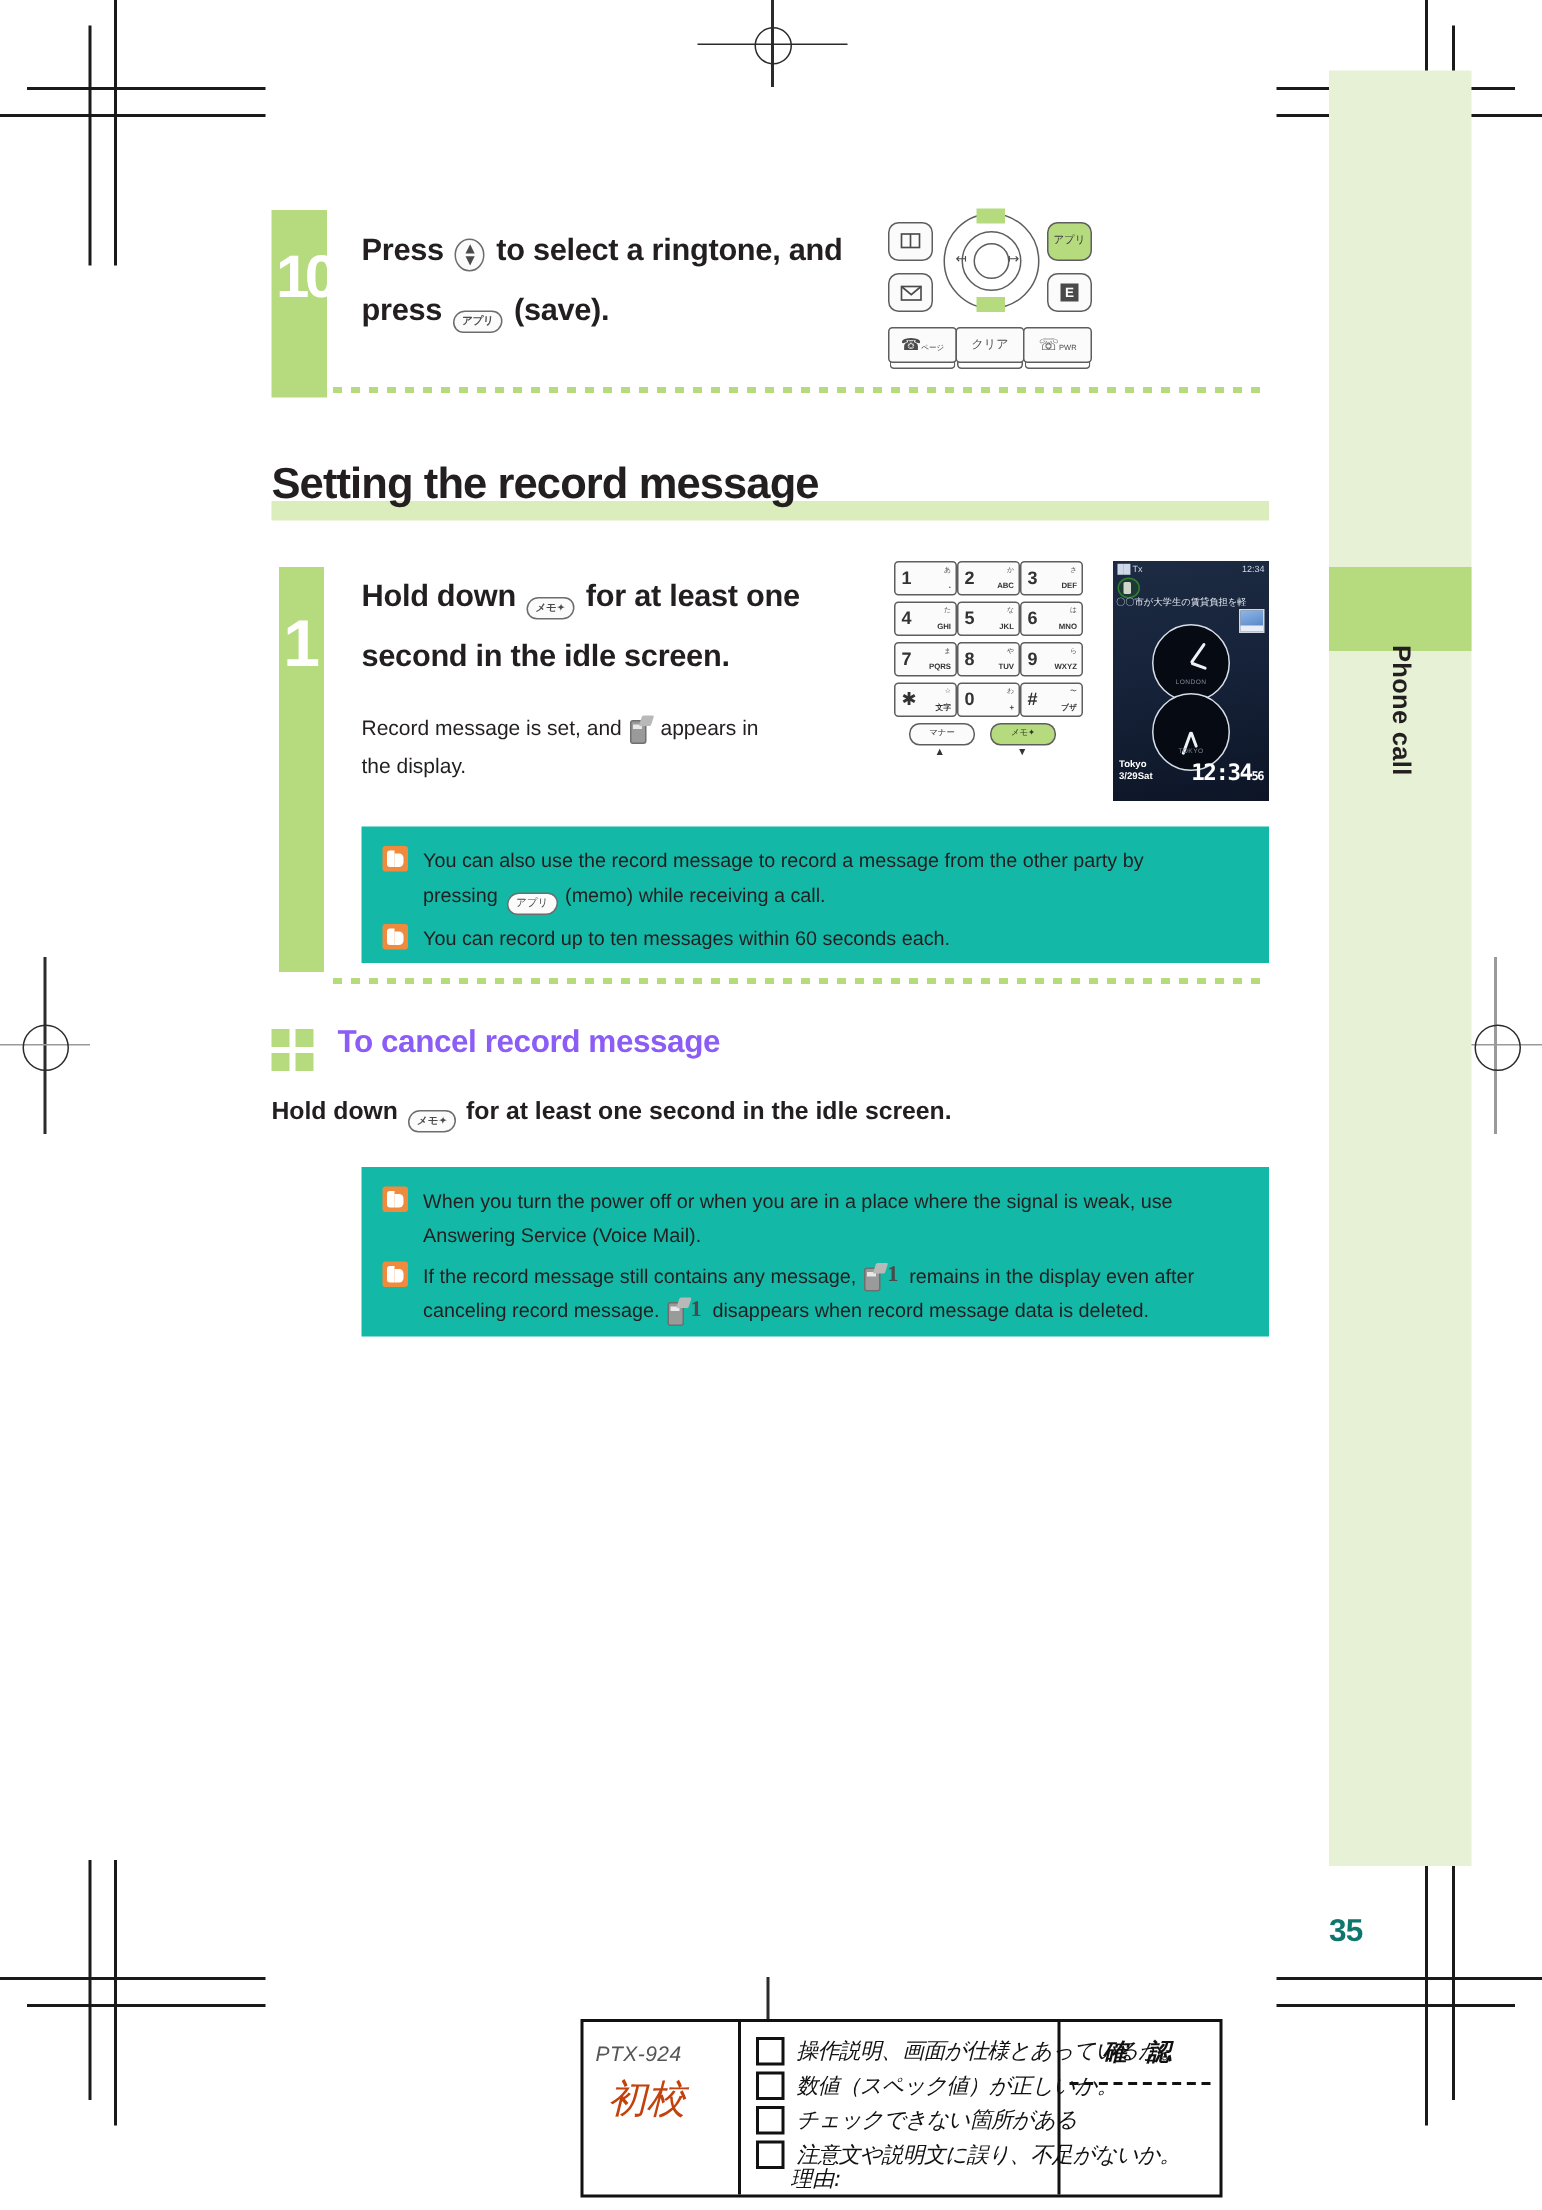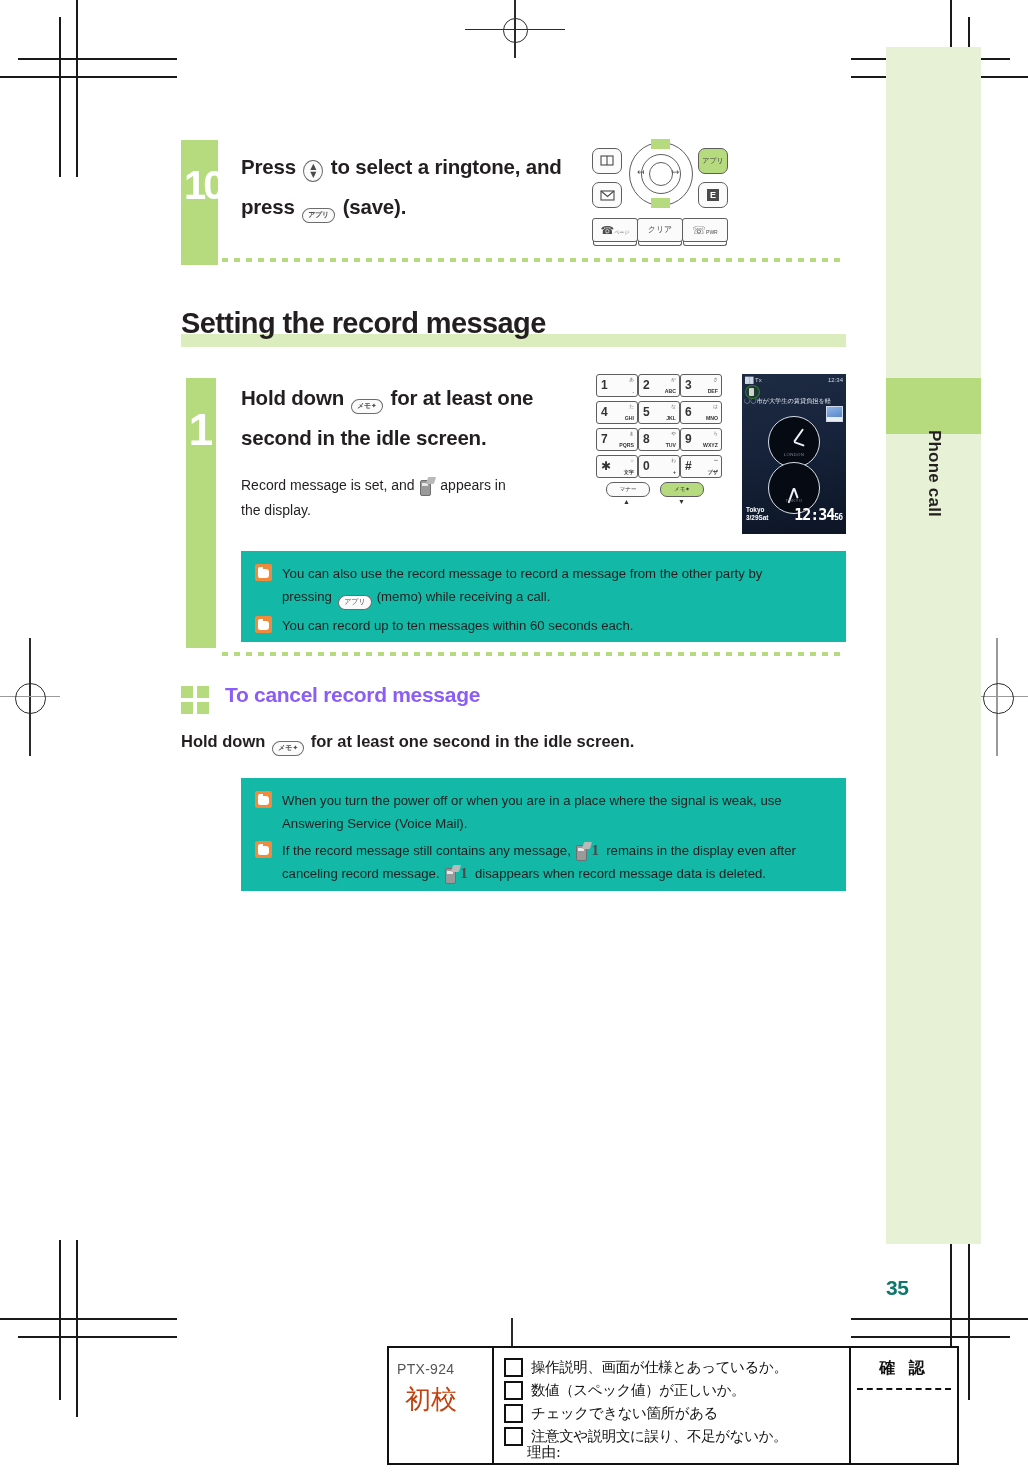--- a/index.html
+++ b/index.html
@@ -233,22 +233,22 @@
   #disp-art .wpicon{
     position:absolute;right:3px;top:32px;width:15px;height:14px;
     background:linear-gradient(160deg,#8fb6e8,#4b7cc0);border:1px solid #cfd8e6;
   }
   #disp-art .wpicon:after{
     content:"";position:absolute;left:0;right:0;bottom:0;height:4px;background:#e9eef6;
   }
 
   
   #proof{
-    position:absolute;left:387px;top:1346px;width:572px;height:119px;
-    border:2.2px solid #111;box-sizing:border-box;background:#fff;
+    position:absolute;left:387px;top:1346px;width:428px;height:119px;
+    border:2.2px solid #111;box-sizing:border-box;background:#fff;font-style:italic;
   }
   #proof .col-a{position:absolute;left:0;top:0;width:105px;height:100%;
     border-right:2.2px solid #111;box-sizing:border-box;}
   #proof .col-b{position:absolute;left:105px;top:0;right:106px;height:100%;
     border-right:2.2px solid #111;box-sizing:border-box;}
   #proof .col-c{position:absolute;right:0;top:0;width:106px;height:100%;}
   #proof .ptx{position:absolute;left:8px;top:13px;font-size:14px;color:#555;
     font-family:"Liberation Sans",sans-serif;letter-spacing:.3px;}
   #proof .shoko{position:absolute;left:16px;top:34px;font-size:26px;color:#c2410c;
     font-family:"DejaVu Sans",sans-serif;}

